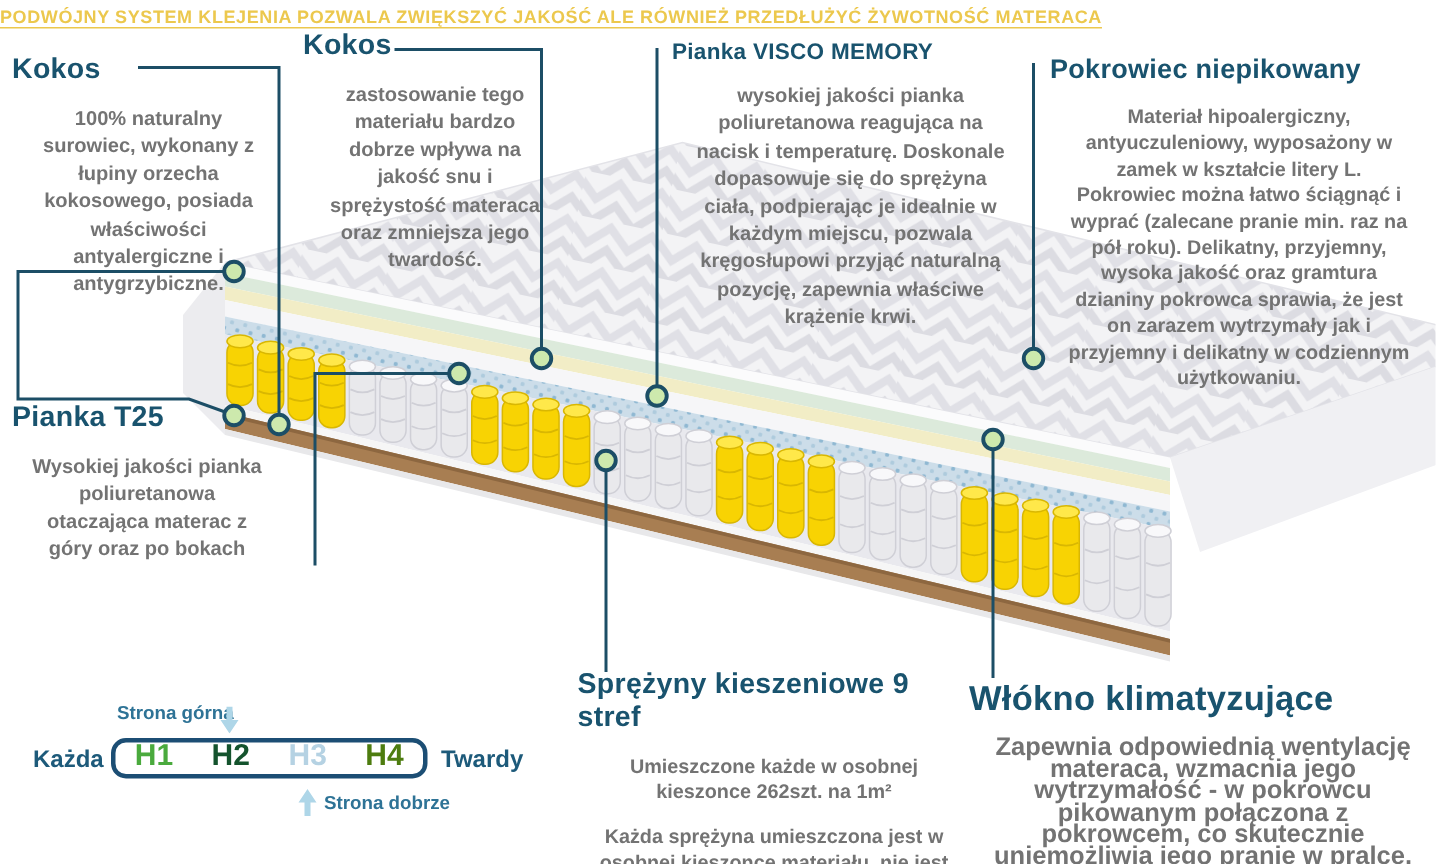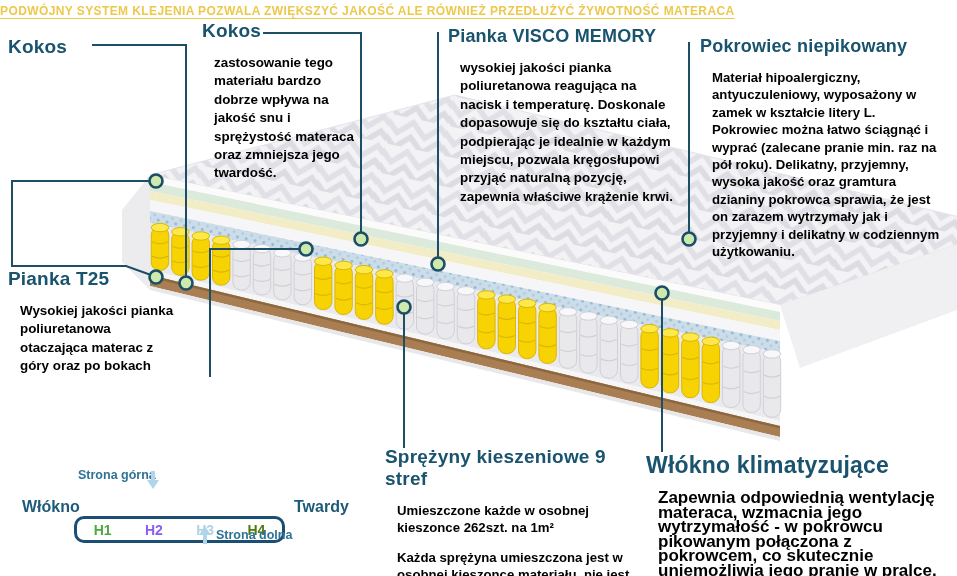--- a/index.html
+++ b/index.html
@@ -5,29 +5,29 @@
   html,body{margin:0;padding:0;}
   body{width:957px;height:576px;position:relative;overflow:hidden;background:#ffffff;
        font-family:"Liberation Sans",sans-serif;}
   .stage{position:absolute;inset:0;width:957px;height:576px;}
   svg.illu{position:absolute;left:0;top:0;z-index:1;}
   .banner{position:absolute;left:0;top:4px;width:957px;text-align:left;z-index:3;
           font-size:12px;font-weight:bold;letter-spacing:.4px;color:#ecc84d;
           text-decoration:underline;text-underline-offset:3px;}
   .tb{position:absolute;z-index:3;}
   .tb h3{margin:0 0 5px 0;font-size:19px;font-weight:bold;color:#19536e;letter-spacing:.2px;}
-  .tb p{margin:12px;font-size:13.4px;line-height:18.4px;font-weight:bold;color:#000000;}
+  .tb p{margin:12px;font-size:13.4px;line-height:18.4px;font-weight:bold;color:#737373;text-align:center;}
   .tb.small p{font-size:17px;line-height:14.6px;}
   .tb.mid p{font-size:13.2px;line-height:17.4px;}
   
   .scalebox{position:absolute;left:74px;top:492px;width:205px;height:21px;z-index:3;
             border:3.5px solid #1c4e74;border-radius:10px;background:#fff;
-            display:flex;align-items:center;justify-content:space-around;
-            font-size:14px;font-weight:bold;margin-top:24px;}
-  .lvl1{color:#4aaa3d}.lvl2{color:#8b5cf6}.lvl3{color:#b5d2e3}.lvl4{color:#4d7c0f}
+            display:flex;align-items:flex-end;justify-content:space-around;
+            font-size:20px;font-weight:bold;}
+  .lvl1{color:#4aaa3d}.lvl2{color:#14532d}.lvl3{color:#b5d2e3}.lvl4{color:#4d7c0f}
   .softhard{position:absolute;z-index:3;font-size:16px;font-weight:bold;color:#1d5a7a;}
   .sidenote{position:absolute;z-index:3;font-size:12.5px;font-weight:bold;color:#2e7396;}
   .arrow{position:absolute;z-index:3;}
 </style>
 </head>
 <body>
 
 <div class="stage">
 
   <svg class="illu" width="957" height="576" viewBox="0 0 957 576">
@@ -209,30 +209,31 @@
       <circle cx="306" cy="249" r="6.5"></circle>
       <circle cx="404" cy="307" r="6.5"></circle>
       <circle cx="662" cy="293" r="6.5"></circle>
     </g>
   </svg>
 
   <div class="banner">PODWÓJNY SYSTEM KLEJENIA POZWALA ZWIĘKSZYĆ JAKOŚĆ ALE RÓWNIEŻ PRZEDŁUŻYĆ ŻYWOTNOŚĆ MATERACA</div>
 
   <div class="tb" style="left:8px;top:36px;width:182px">
     <h3>Kokos</h3>
+    <p>100% naturalny surowiec, wykonany z łupiny orzecha kokosowego, posiada właściwości antyalergiczne i antygrzybiczne.</p>
   </div>
 
   <div class="tb" style="left:202px;top:20px;width:176px">
     <h3>Kokos</h3>
     <p>zastosowanie tego materiału bardzo dobrze wpływa na jakość snu i sprężystość materaca oraz zmniejsza jego twardość.</p>
   </div>
 
   <div class="tb" style="left:448px;top:26px;width:238px">
-    <h3 style="font-size:18px">Pianka VISCO MEMORY</h3>
-    <p>wysokiej jakości pianka poliuretanowa reagująca na nacisk i temperaturę. Doskonale dopasowuje się do kształtu ciała, podpierając je idealnie w każdym miejscu, pozwala kręgosłupowi przyjąć naturalną pozycję, zapewnia właściwe krążenie krwi.</p>
+    <h3 style="font-size:15px">Pianka VISCO MEMORY</h3>
+    <p>wysokiej jakości pianka poliuretanowa reagująca na nacisk i temperaturę. Doskonale dopasowuje się do sprężyna ciała, podpierając je idealnie w każdym miejscu, pozwala kręgosłupowi przyjąć naturalną pozycję, zapewnia właściwe krążenie krwi.</p>
   </div>
 
   <div class="tb mid" style="left:700px;top:36px;width:252px">
     <h3 style="font-size:18px">Pokrowiec niepikowany</h3>
     <p>Materiał hipoalergiczny, antyuczuleniowy, wyposażony w zamek w kształcie litery L. Pokrowiec można łatwo ściągnąć i wyprać (zalecane pranie min. raz na pół roku). Delikatny, przyjemny, wysoka jakość oraz gramtura dzianiny pokrowca sprawia, że jest on zarazem wytrzymały jak i przyjemny i delikatny w codziennym użytkowaniu.</p>
   </div>
 
   <div class="tb" style="left:8px;top:268px;width:180px">
     <h3>Pianka T25</h3>
     <p>Wysokiej jakości pianka poliuretanowa otaczająca materac z góry oraz po bokach</p>
@@ -248,27 +249,27 @@
   <div class="tb small" style="left:646px;top:452px;width:312px">
     <h3 style="font-size:23px;margin-bottom:2px">Włókno klimatyzujące</h3>
     <p>Zapewnia odpowiednią wentylację materaca, wzmacnia jego wytrzymałość - w pokrowcu pikowanym połączona z pokrowcem, co skutecznie uniemożliwia jego pranie w pralce. W pokrowcu niepikowanym jest częścią wewnętrzną materaca, nie połączone z pokrowcem, pozwala na pranie pokrowca w pralce.</p>
   </div>
 
   <div class="sidenote" style="left:78px;top:468px">Strona górna</div>
   <svg class="arrow" style="left:146px;top:471px" width="14" height="18" viewBox="0 0 14 18">
     <path d="M5 0 h4 v9 h4 l-6 9 -6 -9 h4 z" fill="#aed6e8"></path>
   </svg>
 
-  <div class="softhard" style="left:22px;top:498px">Włókno</div>
+  <div class="softhard" style="left:22px;top:498px">Każda</div>
   <div class="scalebox">
     <span class="lvl1">H1</span>
     <span class="lvl2">H2</span>
     <span class="lvl3">H3</span>
     <span class="lvl4">H4</span>
   </div>
   <div class="softhard" style="left:294px;top:498px">Twardy</div>
 
   <svg class="arrow" style="left:198px;top:526px" width="14" height="18" viewBox="0 0 14 18">
     <path d="M5 18 h4 v-9 h4 l-6 -9 -6 9 h4 z" fill="#aed6e8"></path>
   </svg>
-  <div class="sidenote" style="left:216px;top:528px">Strona dolna</div>
+  <div class="sidenote" style="left:216px;top:528px">Strona dobrze</div>
 
 </div>
 
 </body></html>

